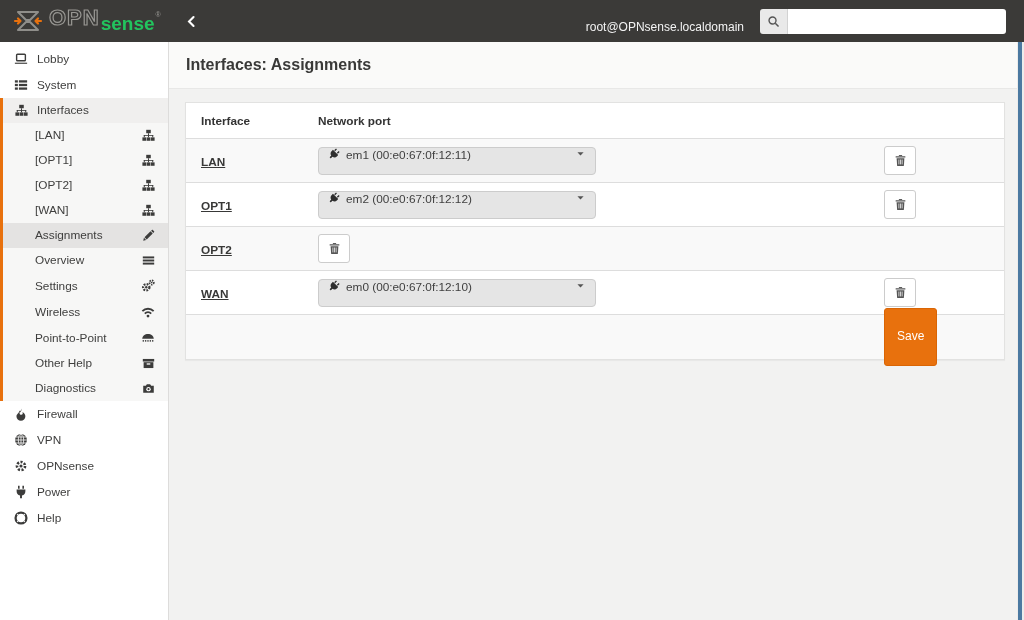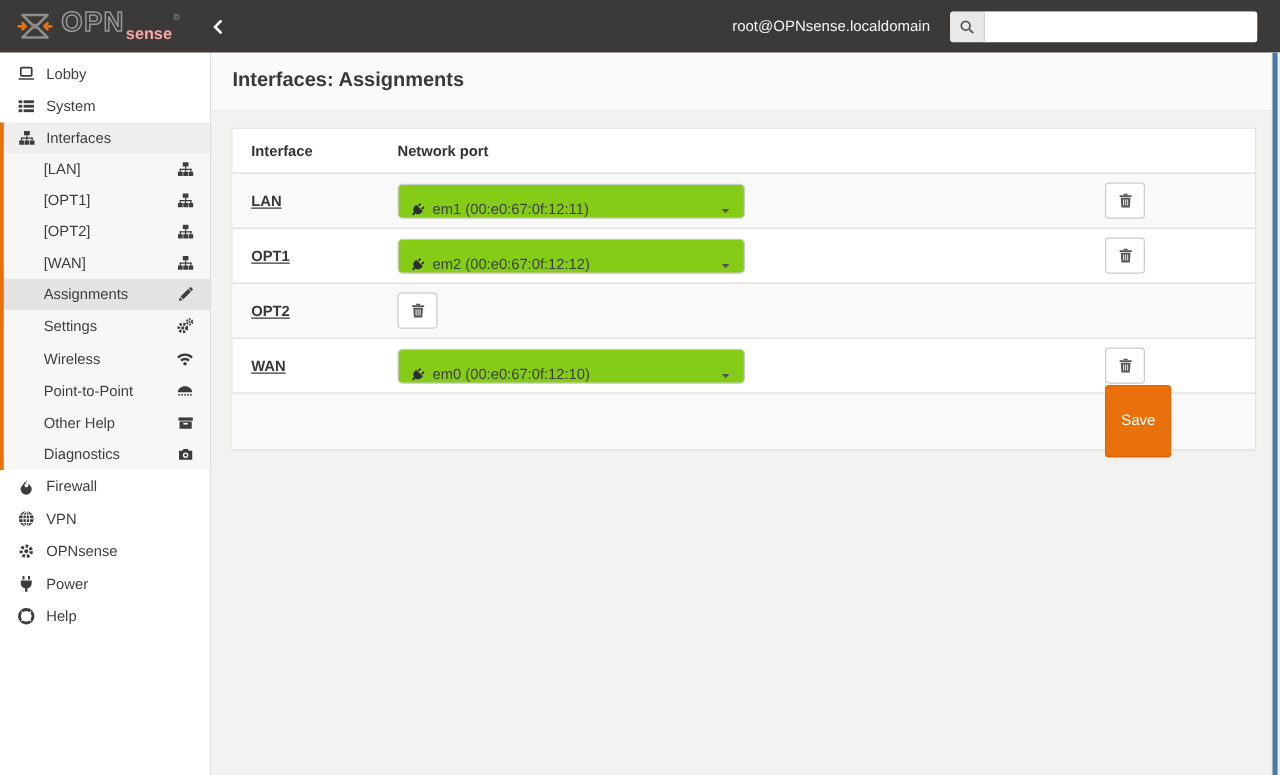--- a/index.html
+++ b/index.html
@@ -11,24 +11,24 @@
   .icon{display:inline-flex;align-items:center;justify-content:center}
   .icon svg{display:block}
 
   
   .app-header{position:absolute;top:0;left:0;right:0;height:42px;background:#3b3a38;display:flex;align-items:center;z-index:5}
   .brand{display:flex;align-items:flex-start;margin-left:13px;cursor:pointer}
   .brand-opn{font-size:22px;font-weight:700;letter-spacing:1px;color:#989793;line-height:1;margin-left:6px}
   @supports (-webkit-text-stroke: 1px black){
     .brand-opn{color:transparent;-webkit-text-stroke:1.2px #989793;}
   }
-  .brand-sense{font-size:13px;font-weight:700;color:#fca5a5;margin-left:1px;line-height:1;align-self:flex-end;padding-bottom:2px}
+  .brand-sense{font-size:19px;font-weight:700;color:#22c55e;margin-left:1px;line-height:1;align-self:flex-end;padding-bottom:2px}
   .brand-reg{font-size:7px;color:#989793;align-self:flex-start;margin-left:1px;padding-top:4px}
   .collapse-btn{color:#fff;margin-left:24px;cursor:pointer;display:flex}
-  .hdr-right{margin-left:auto;display:flex;align-items:center}
+  .hdr-right{margin-left:auto;display:flex;align-items:flex-end}
   .hdr-user{color:#f3f3f3;font-size:12px;margin-right:16px}
   .search-group{display:flex;height:25px;margin-right:18px;border-radius:3px;overflow:hidden}
   .search-btn{width:27px;background:#e9e9e9;display:flex;align-items:center;justify-content:center;color:#555;border-right:1px solid #d2d2d2}
   .search-input{width:202px;border:0;outline:none;background:#fff;font-size:12px;padding:0 8px;font-family:inherit}
 
   
   .sidebar{position:absolute;top:42px;left:0;width:168px;bottom:0;background:#fff;border-right:1px solid #dddcdb;font-size:11.8px;color:#3e3e3d;overflow:hidden}
   .side-list{padding-top:4px}
   .side-item{display:flex;align-items:flex-end;padding:6px 13px;cursor:pointer;position:relative;line-height:13px}
   .side-item .icon.left{width:16px;margin-right:8px;color:#3c3c3b;justify-content:center}
@@ -47,21 +47,21 @@
   .panel{background:#fff;border:1px solid #e2e2e1;margin:13px 19px 0 16px;box-shadow:0 1px 1px rgba(0,0,0,.04)}
   .trow{display:flex;align-items:center;padding:0 15px;border-top:1px solid #ddd;box-sizing:border-box}
   .trow.head{border-top:0;height:35px}
   .th{font-weight:700;font-size:11.8px;color:#333}
   .col-if{width:117px;flex:0 0 auto}
   .col-port{flex:1 1 auto}
   .col-action{width:105px;flex:0 0 auto}
   .trow.data{height:44px}
   .trow.striped{background:#f9f9f9}
   .if-link{font-size:11.8px;font-weight:700;color:#383837;text-decoration:underline;cursor:pointer}
-  .select-box{width:278px;height:28px;background:#84cc16;border:1px solid #ccc;border-radius:4px;display:flex;align-items:flex-end;padding:0 9px;cursor:pointer;box-sizing:border-box;color:#3f3f3f;font-size:11.8px}
+  .select-box{width:278px;height:28px;background:#e5e5e5;border:1px solid #ccc;border-radius:4px;display:flex;align-items:flex-start;padding:0 9px;cursor:pointer;box-sizing:border-box;color:#3f3f3f;font-size:11.8px}
   .select-box .plug-ic{color:#2e2e2e;margin-right:6px}
   .select-box .caret-ic{margin-left:auto;color:#555}
   .btn-delete{width:32px;height:29px;background:#fff;border:1px solid #ccc;border-radius:3px;display:flex;align-items:center;justify-content:center;color:#555;cursor:pointer;padding:0}
   .trow.foot{height:45px;background:#f9f9f9}
   .btn-save{background:#e8710d;border:1px solid #da6504;color:#fff;font-size:12px;padding:21px 12px;border-radius:3px;cursor:pointer;font-family:inherit;line-height:1.1}
 
   
   .v-scroll-track{position:absolute;top:42px;right:0;width:7px;bottom:0;background:#ececeb;z-index:8}
   .v-scrollbar{position:absolute;top:42px;right:2px;width:4px;bottom:0;background:#4b79a1;z-index:9;cursor:pointer}
 </style>
@@ -204,20 +204,30 @@
         </div>
         <div class="side-item sub active">
           <span class="lbl">Assignments</span>
           <span class="icon right">
             <svg viewBox="0 0 16 16" width="13" height="13" fill="currentColor">
               <path d="M1.5 14.5l.9-3.6 2.7 2.7zM5.8 12.9L3.1 10.2 10.5 2.8l2.7 2.7zM13.9 4.8l-2.7-2.7 1-1c.3-.3.8-.3 1.1 0l1.6 1.6c.3.3.3.8 0 1.1z"></path>
             </svg>
           </span>
         </div>
         <div class="side-item sub">
+          <span class="lbl">Overview</span>
+          <span class="icon right">
+            <svg viewBox="0 0 16 16" width="13" height="13" fill="currentColor">
+              <rect x="1" y="3" width="14" height="2.4"></rect>
+              <rect x="1" y="6.8" width="14" height="2.4"></rect>
+              <rect x="1" y="10.6" width="14" height="2.4"></rect>
+            </svg>
+          </span>
+        </div>
+        <div class="side-item sub">
           <span class="lbl">Settings</span>
           <span class="icon right">
             <svg viewBox="0 0 16 16" width="14" height="14">
               <circle cx="6" cy="9.5" r="3.6" fill="none" stroke="currentColor" stroke-width="2.6" stroke-dasharray="2 1.4"></circle>
               <circle cx="6" cy="9.5" r="1.4" fill="currentColor"></circle>
               <circle cx="12.2" cy="4" r="2.4" fill="none" stroke="currentColor" stroke-width="2" stroke-dasharray="1.5 1.1"></circle>
               <circle cx="12.2" cy="4" r="0.9" fill="currentColor"></circle>
             </svg>
           </span>
         </div>

